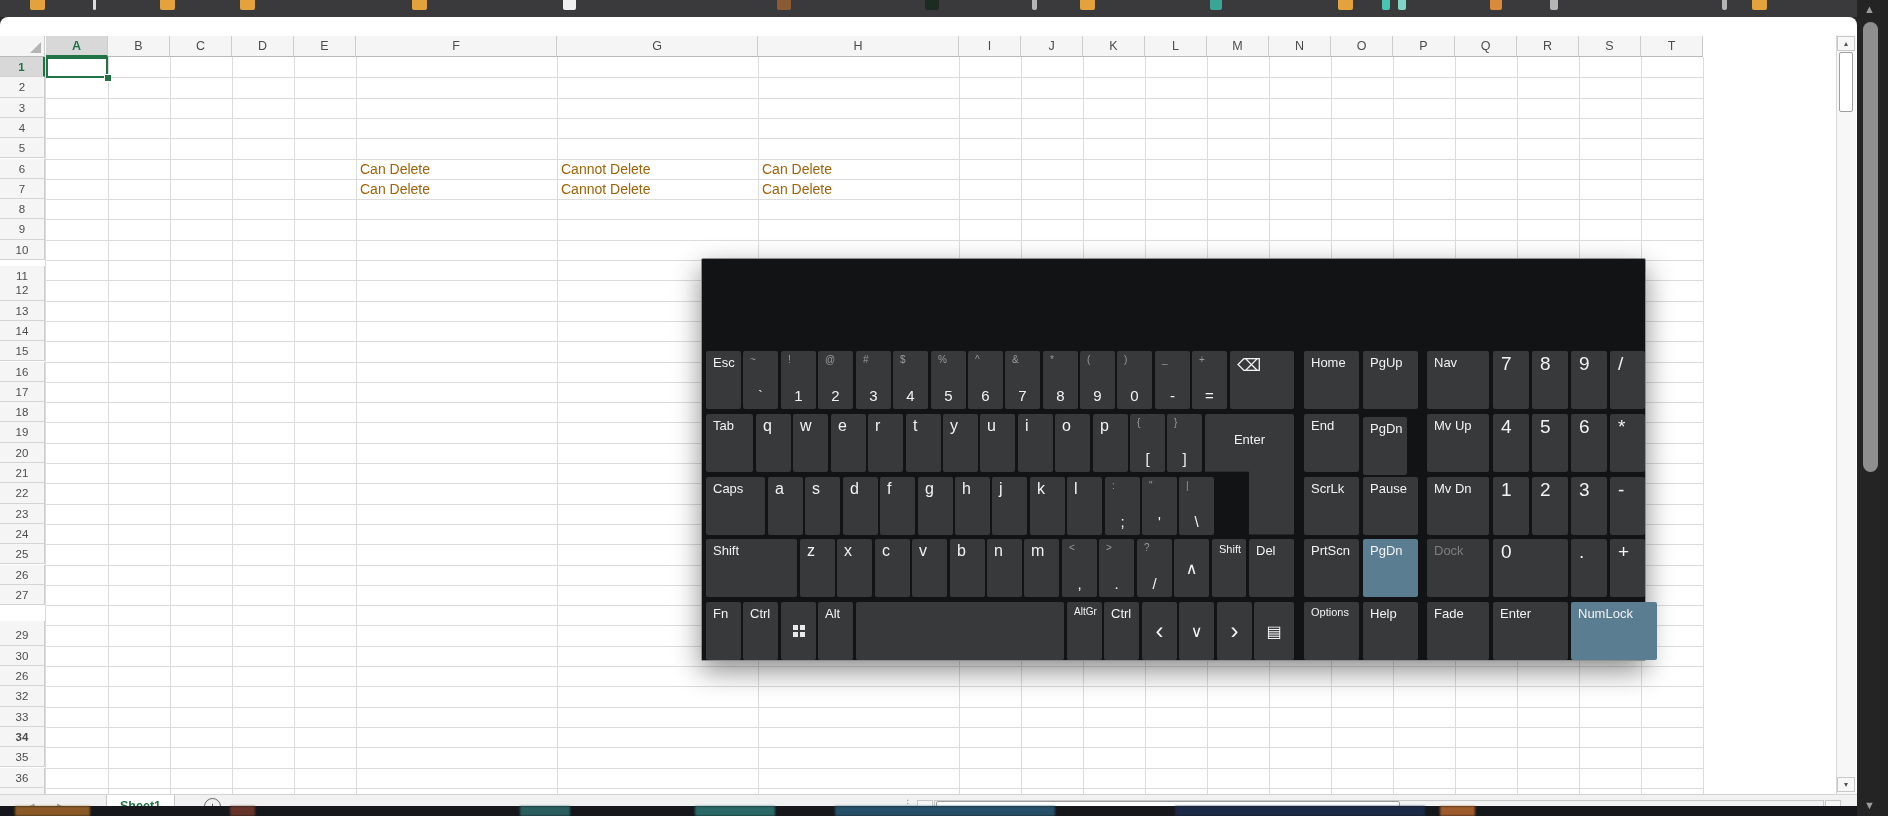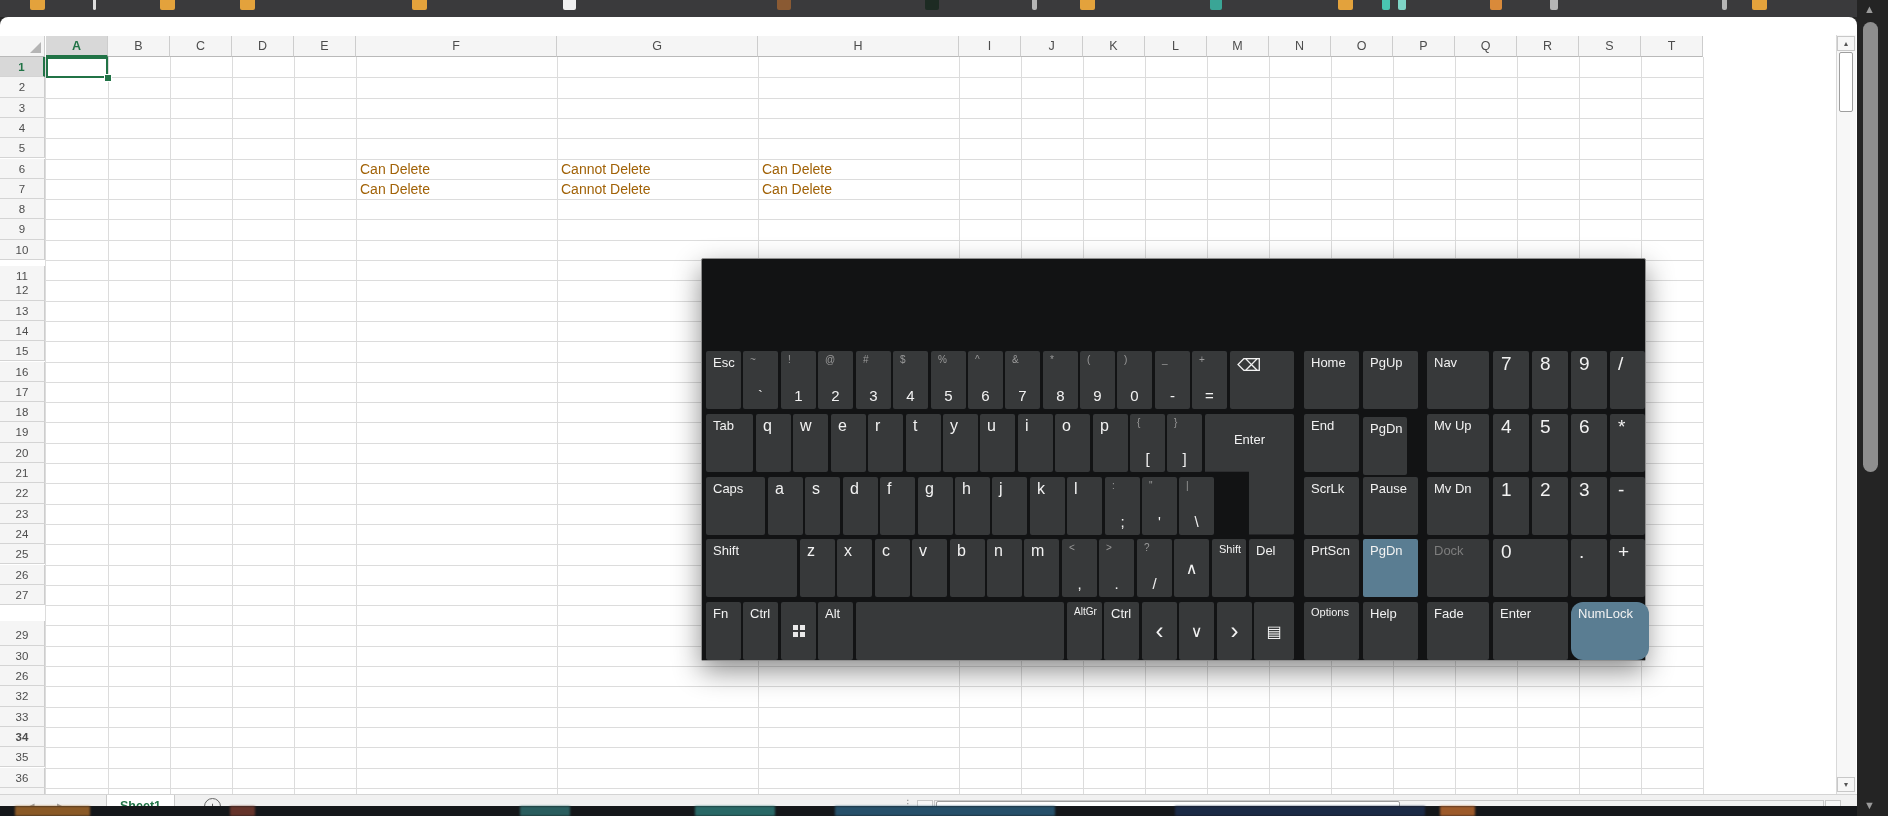--- a/index.html
+++ b/index.html
@@ -565,21 +565,21 @@
           </div>
           <div class="key abs" style="left: 657px; top: 251.2px; width: 55px; height: 58px;">
             <span class="k-main">Help</span>
           </div>
           <div class="key abs" style="left: 721px; top: 251.2px; width: 62px; height: 58px;">
             <span class="k-main">Fade</span>
           </div>
           <div class="key abs" style="left: 787px; top: 251.2px; width: 75px; height: 58px;">
             <span class="k-main">Enter</span>
           </div>
-          <div class="key on abs" style="left: 865px; top: 251.2px; width: 78px; height: 58px; border-radius: 12px;">
+          <div class="key on abs" style="left: 865px; top: 251.2px; width: 86px; height: 58px;">
             <span class="k-main">NumLock</span>
           </div>
         </div>
     </div>
   </div>
 
 <div class="blob abs" style="left: 15px; width: 75px; background: rgb(168, 106, 42); z-index: 41;"></div>
     <div class="blob abs" style="left: 230px; width: 25px; background: rgb(122, 59, 46); z-index: 41;"></div>
     <div class="blob abs" style="left: 520px; width: 50px; background: rgb(46, 111, 111); z-index: 41;"></div>
     <div class="blob abs" style="left: 695px; width: 80px; background: rgb(47, 125, 122); z-index: 41;"></div>

